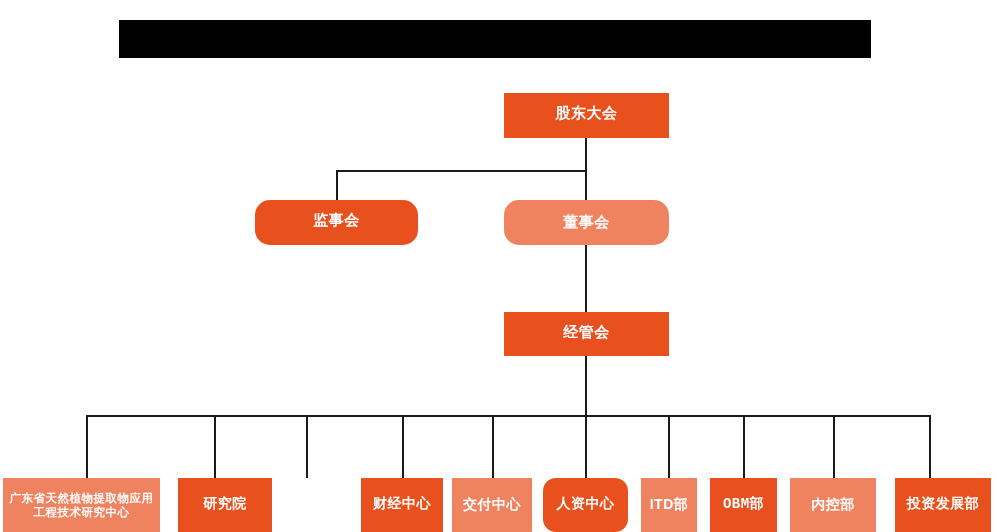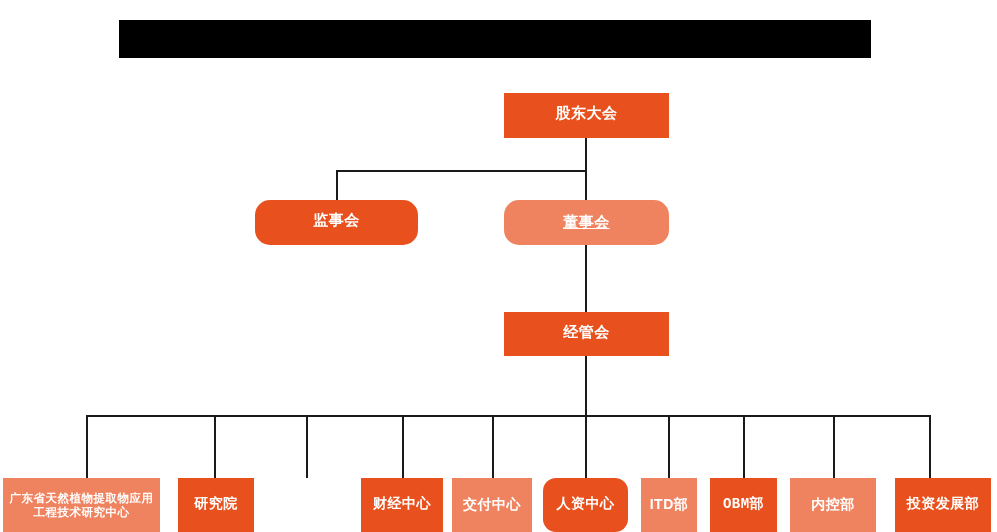--- a/index.html
+++ b/index.html
@@ -85,27 +85,27 @@
   <div class="line line-v" style="left:585px; top:415px; height:63px;"></div>
   <div class="line line-v" style="left:668px; top:415px; height:63px;"></div>
   <div class="line line-v" style="left:743px; top:415px; height:63px;"></div>
   <div class="line line-v" style="left:833px; top:415px; height:63px;"></div>
   <div class="line line-v" style="left:929px; top:415px; height:63px;"></div>
 
   <div class="node primary node-l1" style="left:504px; top:93px; width:165px; height:45px;">股东大会</div>
 
   <div class="node primary node-l2" style="left:255px; top:200px; width:163px; height:45px;">监事会</div>
 
-  <div class="node secondary node-l2" style="left:504px; top:200px; width:165px; height:45px;text-decoration:underline;">董事会</div>
+  <div class="node secondary node-l2" style="left:504px; top:200px; width:165px; height:45px;">董事会</div>
 
   <div class="node primary node-l3" style="left:504px; top:312px; width:165px; height:44px;">经管会</div>
 
   <div class="node secondary node-l4 small-text" style="left:3px; top:478px; width:157px; height:54px;">广东省天然植物提取物应用工程技术研究中心</div>
 
-  <div class="node primary node-l4" style="left:178px; top:478px; width:76px; height:54px;">研究院</div>
+  <div class="node primary node-l4" style="left:178px; top:478px; width:94px; height:54px;">研究院</div>
 
 
   <div class="node primary node-l4" style="left:361px; top:478px; width:82px; height:54px;">财经中心</div>
 
   <div class="node secondary node-l4" style="left:452px; top:478px; width:80px; height:54px;">交付中心</div>
 
   <div class="node primary node-l4" style="left:543px; top:478px; width:85px; height:54px;border-radius:13px;">人资中心</div>
 
   <div class="node secondary node-l4" style="left:641px; top:478px; width:56px; height:54px;">ITD部</div>
 

